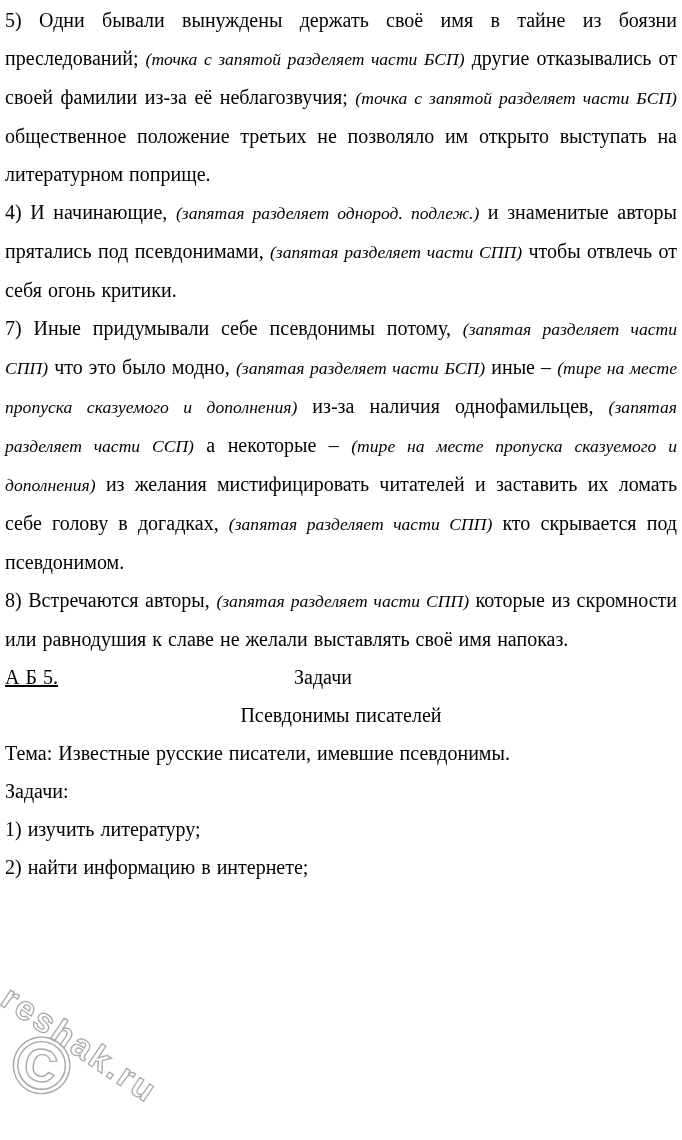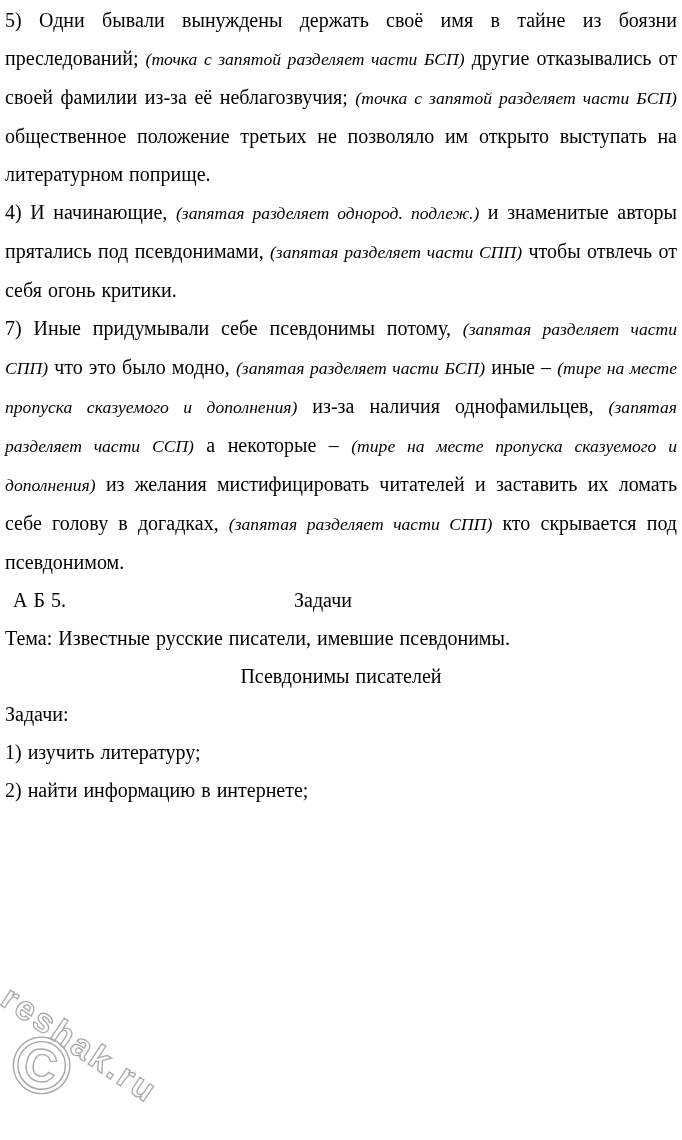--- a/index.html
+++ b/index.html
@@ -31,22 +31,23 @@
   }
 
   .para.center { text-align: center; }
 
   .para.split {
     position: relative;
     text-align: center;
   }
   .split-left {
     position: absolute;
-    left: 8px;
+    left: 0;
     top: 0;
+    text-decoration: underline;
   }
   
   .split-center { position: relative; left: -18px; }
 
   .run { white-space: pre-wrap; }
   .run.italic {
     font-style: italic;
     font-size: 0.88em;
   }
 
@@ -92,21 +93,22 @@
 
   <div class="watermark">
     <span class="wm-copyright">©</span>
     <span class="wm-text">reshak.ru</span>
   </div>
 
   <div class="doc" id="doc">
       <p class="para justify"><span class="run">5) Одни бывали вынуждены держать своё имя в тайне из боязни преследований; </span><span class="run italic">(точка с запятой разделяет части БСП)</span><span class="run"> другие отказывались от своей фамилии из-за её неблагозвучия; </span><span class="run italic">(точка с запятой разделяет части БСП)</span><span class="run"> общественное положение третьих не позволяло им открыто выступать на литературном поприще.</span></p>
       <p class="para justify"><span class="run">4) И начинающие, </span><span class="run italic">(запятая разделяет однород. подлеж.)</span><span class="run"> и знаменитые авторы прятались под псевдонимами, </span><span class="run italic">(запятая разделяет части СПП)</span><span class="run"> чтобы отвлечь от себя огонь критики.</span></p>
       <p class="para justify"><span class="run">7) Иные придумывали себе псевдонимы потому, </span><span class="run italic">(запятая разделяет части СПП)</span><span class="run"> что это было модно, </span><span class="run italic">(запятая разделяет части БСП)</span><span class="run"> иные – </span><span class="run italic">(тире на месте пропуска сказуемого и дополнения)</span><span class="run"> из-за наличия однофамильцев, </span><span class="run italic">(запятая разделяет части ССП)</span><span class="run"> а некоторые – </span><span class="run italic">(тире на месте пропуска сказуемого и дополнения)</span><span class="run"> из желания мистифицировать читателей и заставить их ломать себе голову в догадках, </span><span class="run italic">(запятая разделяет части СПП)</span><span class="run"> кто скрывается под псевдонимом.</span></p>
+      <p class="para justify"><span class="run">8) Встречаются авторы, </span><span class="run italic">(запятая разделяет части СПП)</span><span class="run"> которые из скромности или равнодушия к славе не желали выставлять своё имя напоказ.</span></p>
       <p class="para split"><span class="split-left">А Б 5.</span><span class="split-center">Задачи</span></p>
+      <p class="para center"><span class="run">Псевдонимы писателей</span></p>
       <p class="para justify"><span class="run">Тема: Известные русские писатели, имевшие псевдонимы.</span></p>
-      <p class="para center"><span class="run">Псевдонимы писателей</span></p>
       <p class="para justify"><span class="run">Задачи:</span></p>
       <p class="para justify"><span class="run">1) изучить литературу;</span></p>
       <p class="para justify"><span class="run">2) найти информацию в интернете;</span></p>
     </div>
 
 </div>
 
 </body></html>

